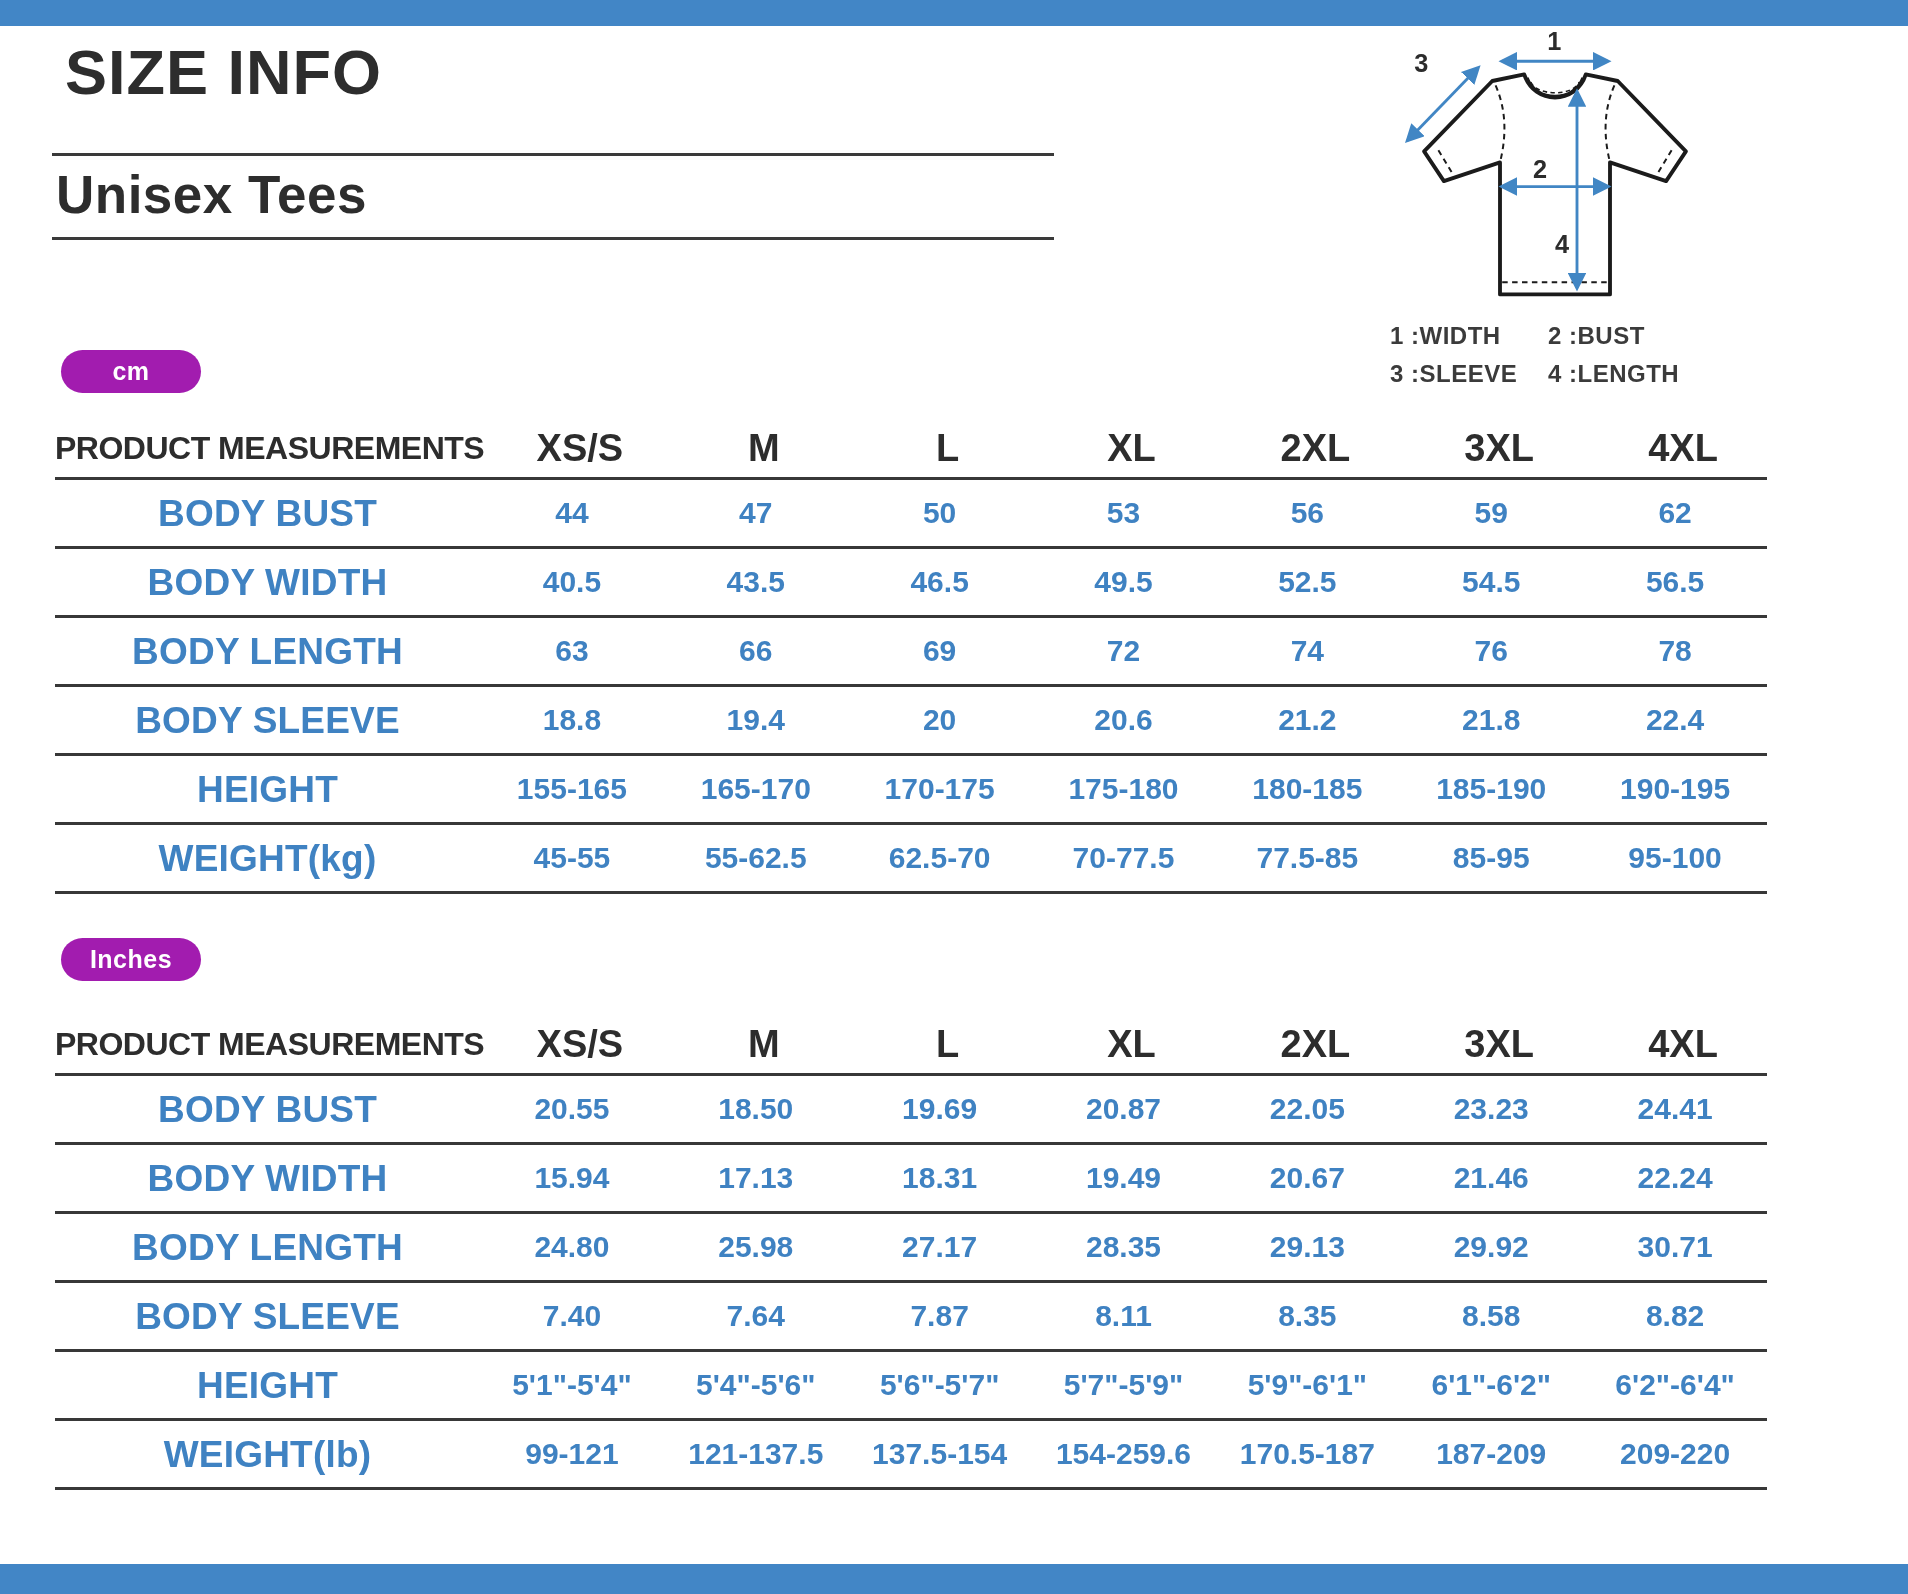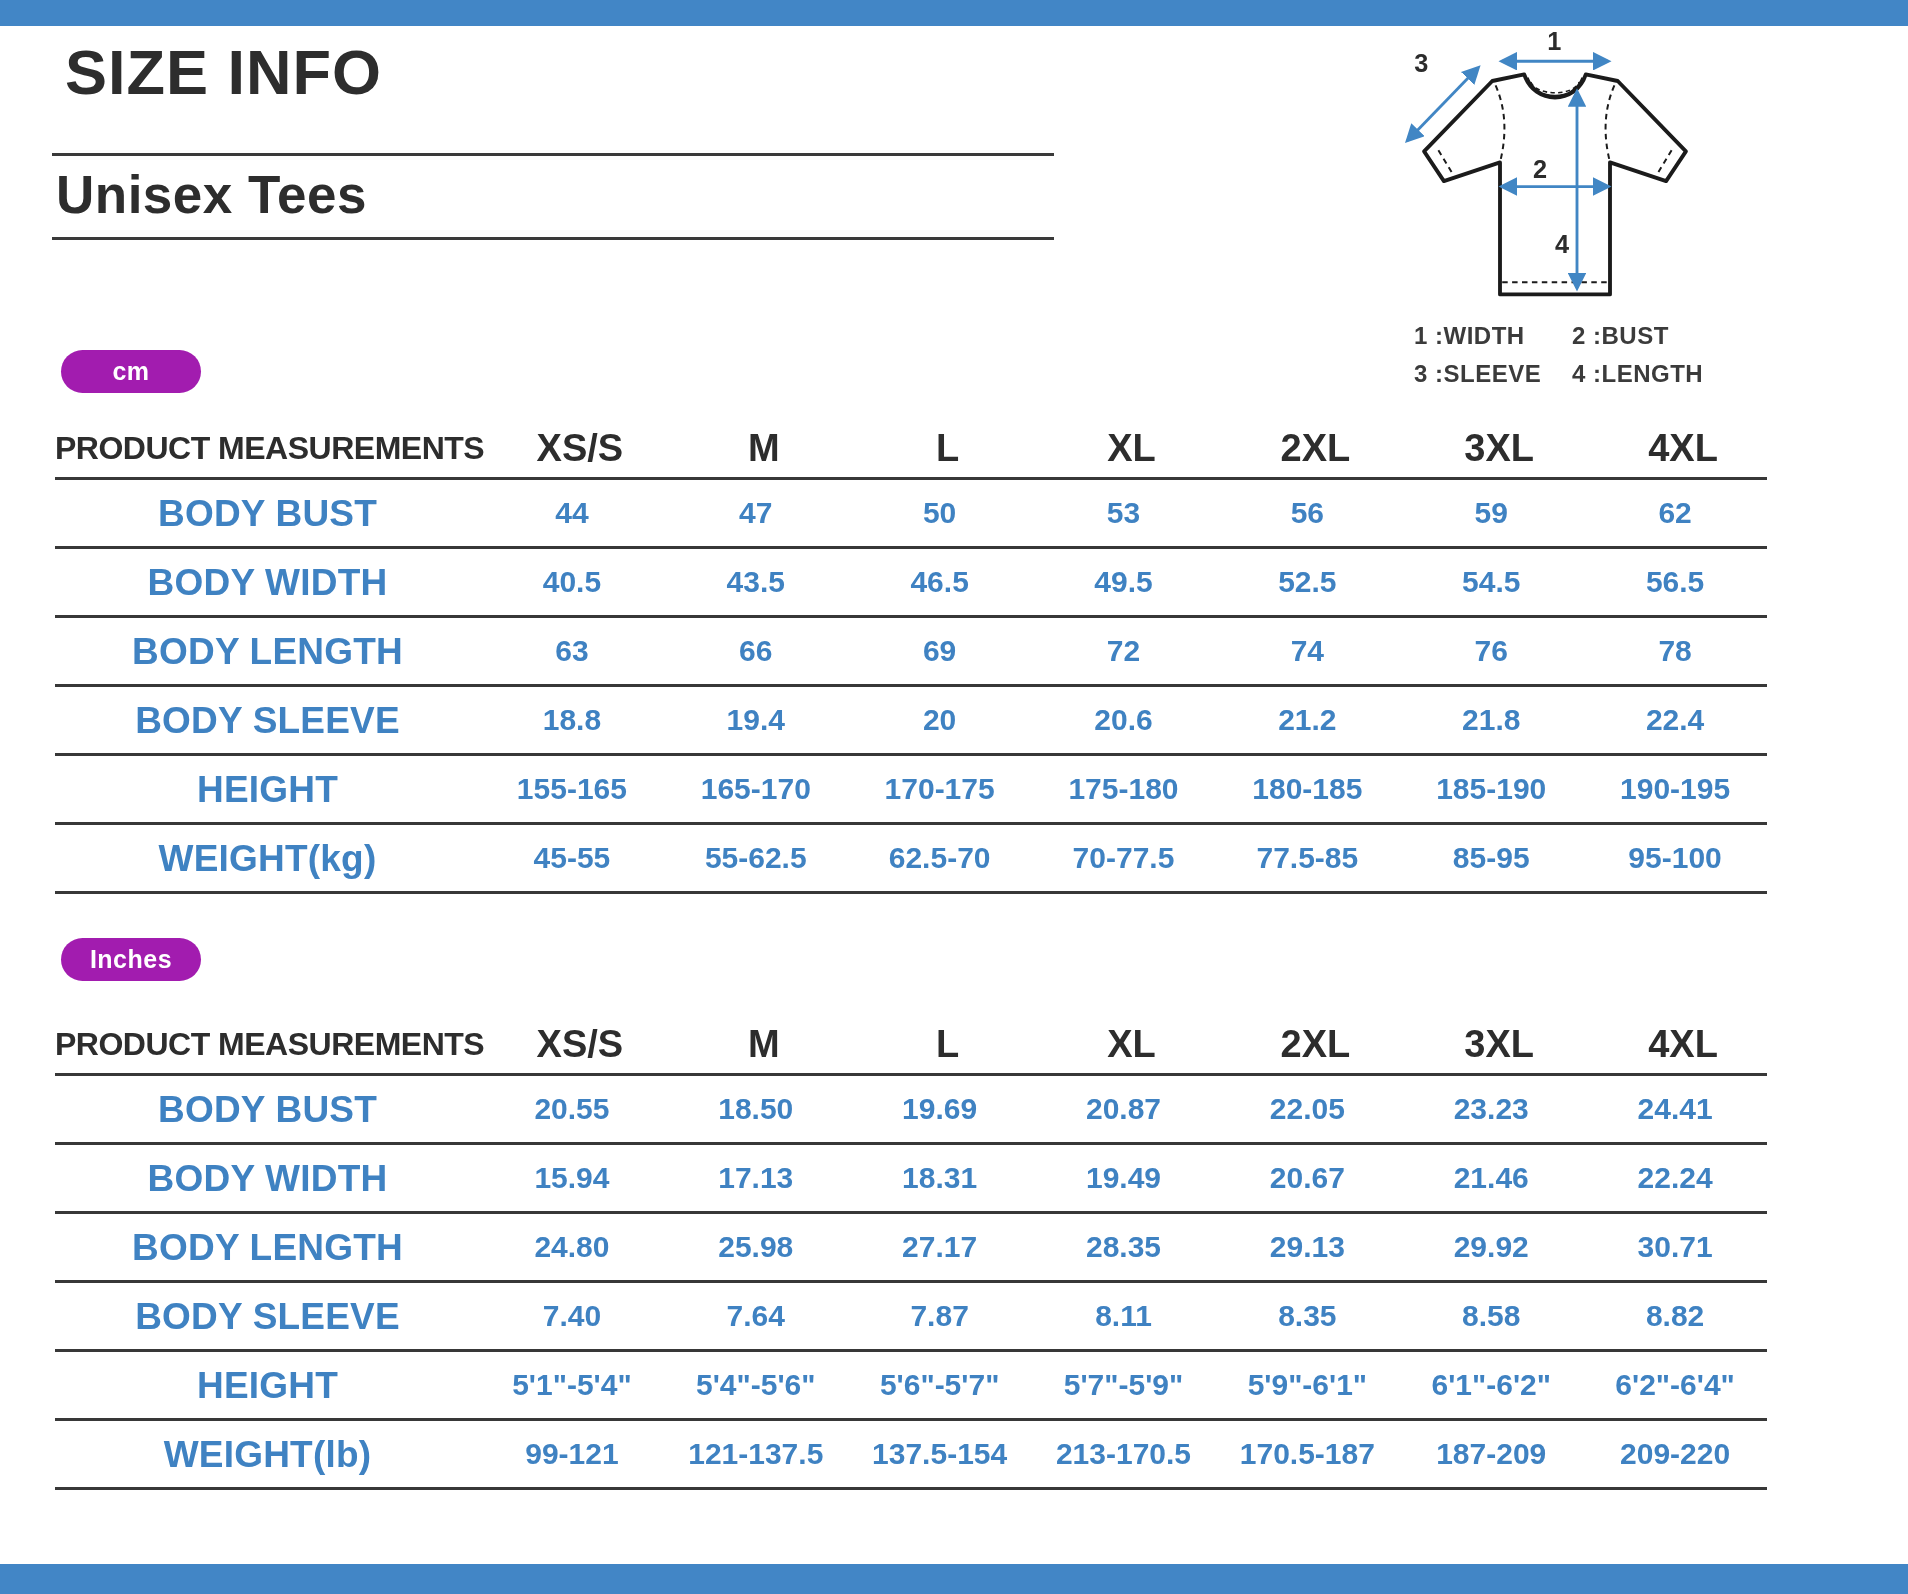--- a/index.html
+++ b/index.html
@@ -20,21 +20,21 @@
     border-top:3px solid #3a3a3a;border-bottom:3px solid #3a3a3a;
     padding:8px 0 12px 0;
   }
   .page-subtitle{margin:0;padding-left:4px;font-size:53px;font-weight:bold;color:#2d2d2d;letter-spacing:0.5px;}
 
   
   .diagram{position:absolute;left:1390px;top:28px;width:350px;}
   .diagram svg{display:block;width:330px;height:282px;}
   .legend{
     display:grid;grid-template-columns:158px auto;row-gap:10px;
-    margin:12px 0 0 24px;font-size:24px;font-weight:bold;color:#3b3b3b;letter-spacing:0.5px;
+    margin:12px 0 0 0;font-size:24px;font-weight:bold;color:#3b3b3b;letter-spacing:0.5px;
   }
 
   
   .section{position:absolute;left:55px;width:1712px;}
   .section.cm{top:350px;}
   .section.inches{top:938px;}
   .badge{
     display:inline-block;min-width:140px;box-sizing:border-box;text-align:center;
     background:#a21caf;color:#ffffff;font-weight:bold;font-size:25px;
     padding:7px 12px;border-radius:22px;margin-left:6px;letter-spacing:0.5px;
@@ -238,21 +238,21 @@
         <div class="cell val">5'7"-5'9"</div>
         <div class="cell val">5'9"-6'1"</div>
         <div class="cell val">6'1"-6'2"</div>
         <div class="cell val">6'2"-6'4"</div>
       </div>
       <div class="trow">
         <div class="cell label">WEIGHT(lb)</div>
         <div class="cell val">99-121</div>
         <div class="cell val">121-137.5</div>
         <div class="cell val">137.5-154</div>
-        <div class="cell val">213-170.5</div>
+        <div class="cell val">154-259.6</div>
         <div class="cell val">170.5-187</div>
         <div class="cell val">187-209</div>
         <div class="cell val">209-220</div>
       </div>
     </div>
 </section>
 
 <div class="accent-bar bottom"></div>
 
 </body></html>

